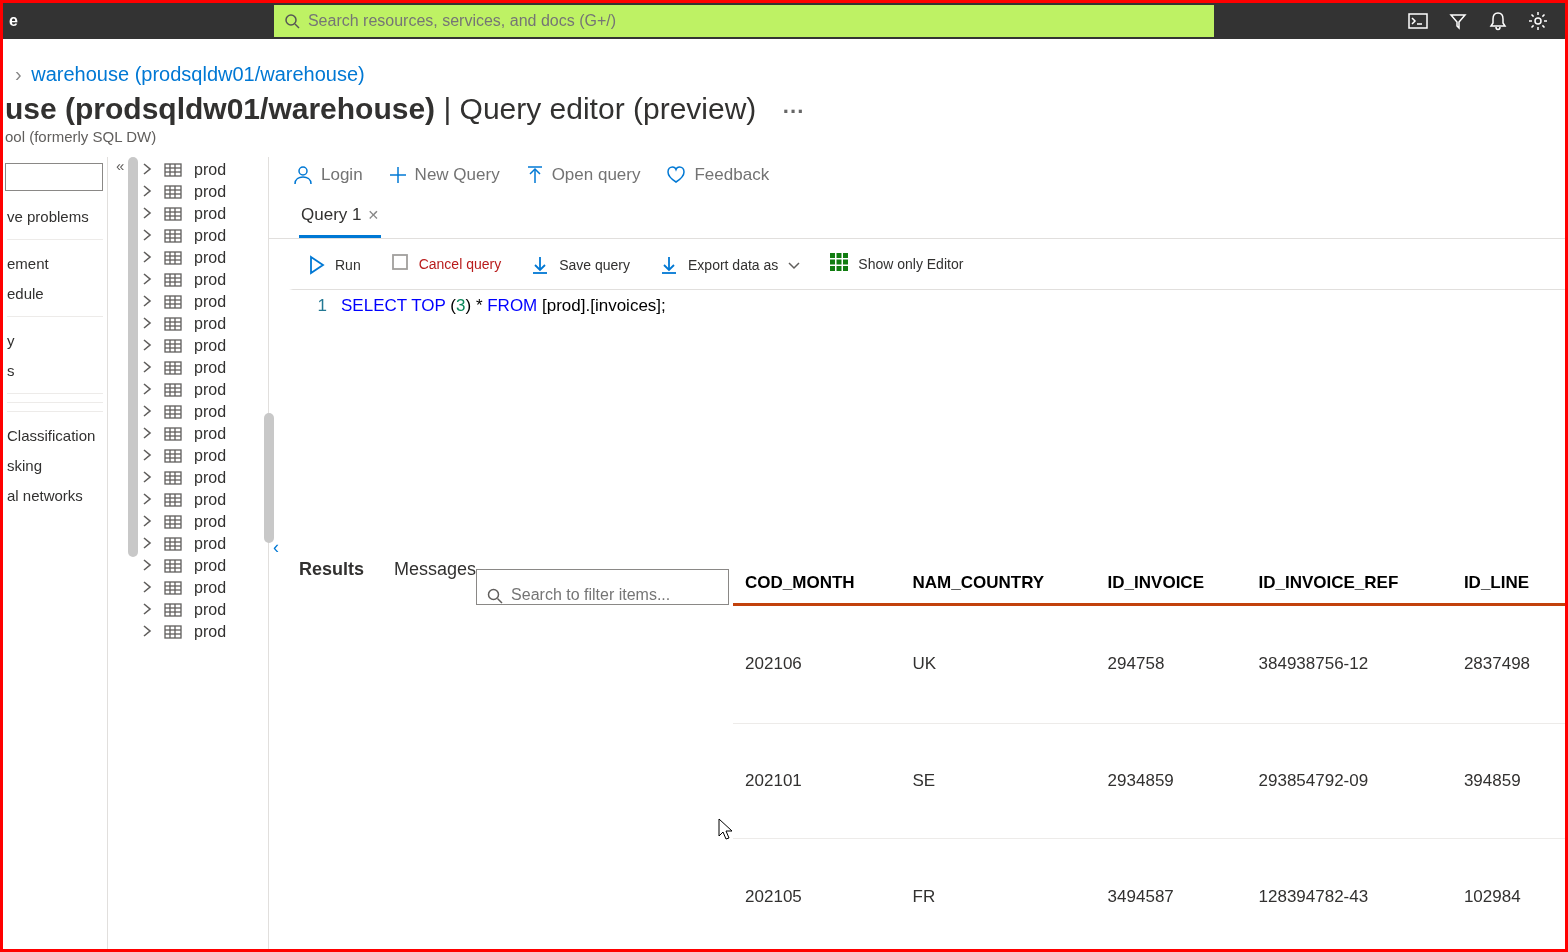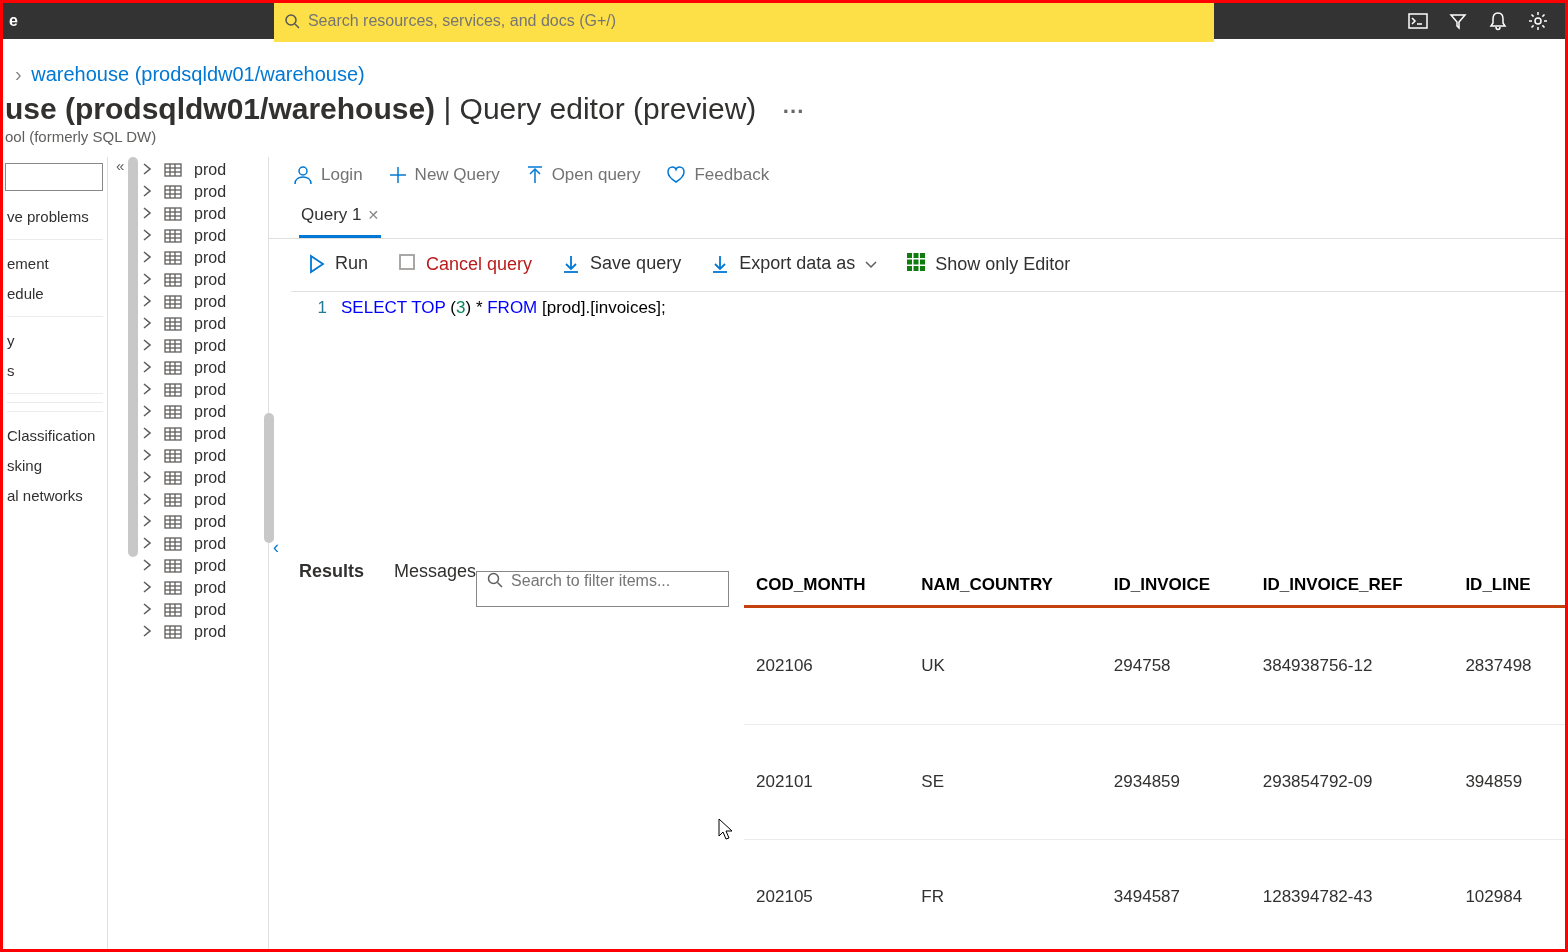--- a/index.html
+++ b/index.html
@@ -1,21 +1,21 @@
 <!DOCTYPE html>
 <html><head>
 <meta charset="utf-8">
 <style>
   * { box-sizing: border-box; margin: 0; padding: 0; font-family: "Segoe UI", Arial, sans-serif; }
   body { background:#ffffff; overflow:hidden; width:1568px; height:952px; position:relative; border:3px solid #ff0000; }
 
   
   .topbar { height:36px; background:#333333; display:flex; align-items:center; color:#cccccc; }
   .topbar .left-label { color:#ffffff; padding:0 6px; font-size:16px; font-weight:600;}
-  .topbar .searchbox { margin-left:250px; flex:0 0 940px; height:42px; background:#fde047; display:flex; align-items:center; padding:0 10px; color:#555555; }
+  .topbar .searchbox { margin-left:250px; flex:0 0 940px; height:32px; background:#bef264; display:flex; align-items:center; padding:0 10px; color:#555555; }
   .topbar .searchbox svg { margin-right:8px; }
   .topbar .searchbox input { border:none; background:transparent; flex:1; font-size:16px; outline:none; color:#333;}
   .topbar .right-icons { margin-left:auto; display:flex; gap:18px; padding-right:16px; }
   .topbar .right-icons .ticon { width:22px; height:22px; display:flex; align-items:center; justify-content:center; cursor:pointer; color:#ffffff;}
 
   
   .breadcrumb { padding:24px 12px 0 12px; font-size:20px; color:#666666; }
   .breadcrumb a { color:#0078d4; text-decoration:none; }
   .breadcrumb .chev { color:#888888; margin-right:4px; }
 
@@ -54,41 +54,41 @@
   .cmdbar .cmd { display:flex; align-items:center; gap:8px; cursor:pointer; }
   .cmdbar .ic { color:#0078d4; display:flex; }
 
   
   .tabrow { padding-left:30px; border-bottom:1px solid #e1dfdd; display:flex; }
   .tab { padding:8px 2px 10px 2px; font-size:17px; color:#323130; display:flex; align-items:center; gap:6px; border-bottom:3px solid transparent; cursor:pointer;}
   .tab.active { border-bottom-color:#0078d4; font-weight:400;}
   .tab .x { color:#888888; font-size:14px;}
 
   
-  .toolbar { display:flex; align-items:flex-start; gap:30px; padding:14px 4px 14px 40px; font-size:18px; color:#323130; border-bottom:1px solid #e1dfdd00;}
+  .toolbar { display:flex; align-items:flex-end; gap:30px; padding:14px 4px 14px 40px; font-size:14px; color:#323130; border-bottom:1px solid #e1dfdd00;}
   .toolbar .tbtn { display:flex; align-items:center; gap:10px; cursor:pointer; }
   .toolbar .tbtn.disabled { color:#b91c1c; }
   .toolbar .tbtn.disabled svg { stroke:#a19f9d; }
   .toolbar .ic { color:#0078d4; display:flex;}
   .toolbar .grid-ico { color:#107c10; }
 
   
   .editor { flex:0 0 250px; display:flex; border-top:1px solid #e1dfdd; border-left:4px solid #e1dfdd00; padding-top:6px; margin-left:20px; font-family:Consolas,monospace; font-size:17px;}
   .gutter { width:48px; text-align:right; color:#237893; padding-right:14px;}
   .code .kw { color:#0000ff; }
   .code .num { color:#098658; }
   .code .op { color:#000000; }
   .code .id { color:#000000; }
 
   
   .results { flex:1; margin-left:30px; padding-top:16px; display:flex; flex-direction:row;}
   .result-tabs { display:flex; gap:30px; font-size:18px; }
   .rtab { padding:4px 0 10px 0; border-bottom:3px solid transparent; cursor:pointer; color:#323130;}
   .rtab.active { font-weight:600; border-bottom-color:#0078d4;}
-  .filterbox { margin-top:14px; height:36px; border:1px solid #8a8886; display:flex; align-items:flex-start; padding:0 10px; gap:8px; margin-right:15px;}
+  .filterbox { margin-top:14px; height:36px; border:1px solid #8a8886; display:flex; align-items:flex-end; padding:0 10px; gap:8px; margin-right:4px;}
   .filterbox input { border:none; outline:none; flex:1; font-size:16px; }
   table.results-tbl { width:100%; border-collapse:collapse; margin-top:8px; font-size:17px;}
   .results-tbl th { text-align:left; font-weight:600; padding:10px 12px; border-bottom:3px solid #c2410c;}
   .results-tbl td { padding:10px 12px; border-bottom:1px solid #edebe9; color:#323130;}
 
   
   .cursor { position:absolute; left:715px; top:815px; pointer-events:none;}
 
   svg { overflow:visible; }
 </style>

